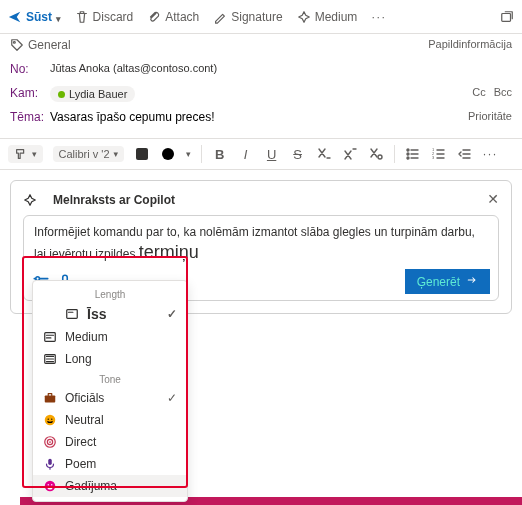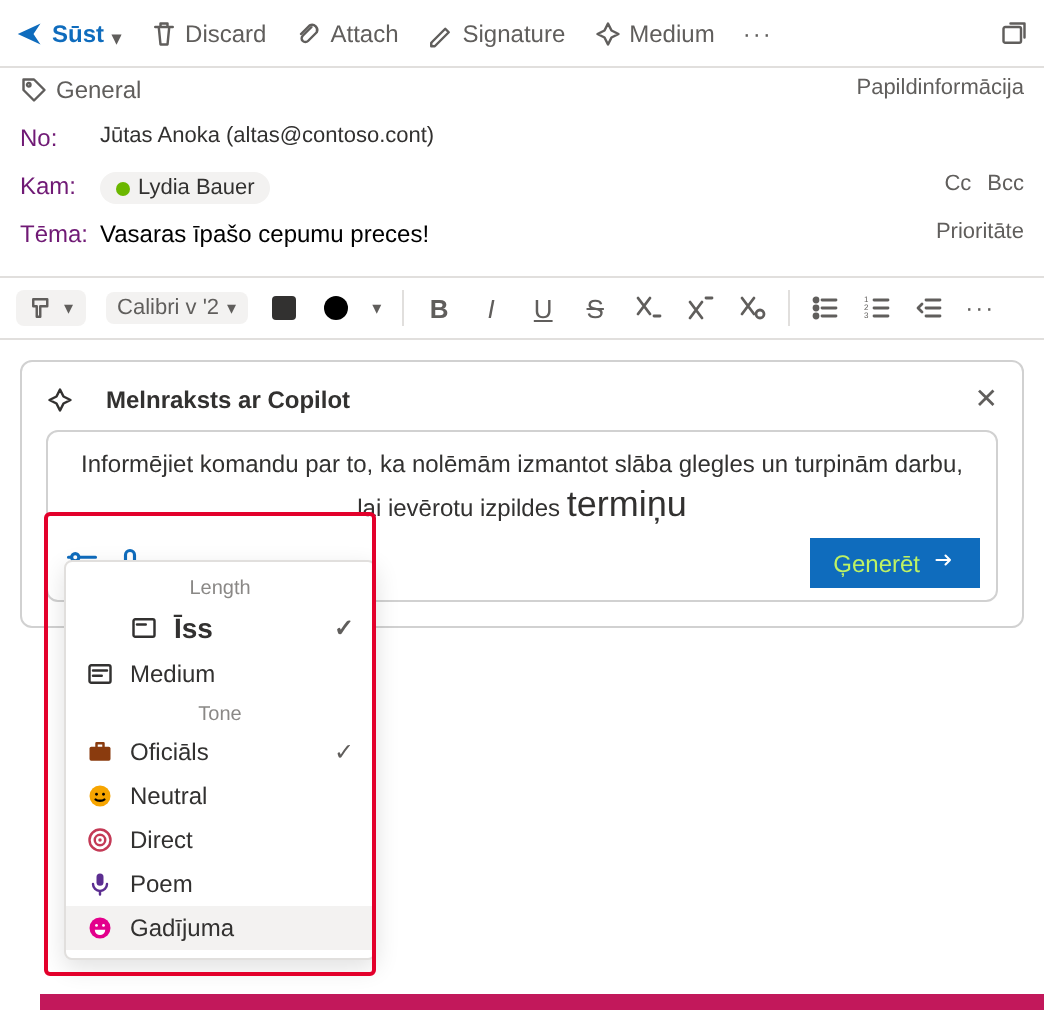--- a/index.html
+++ b/index.html
@@ -36,26 +36,26 @@
   .fmt-strike { text-decoration: line-through; }
   .sq-dark { width: 12px; height: 12px; background: #323130; border-radius: 2px; }
   .circle-dark { width: 12px; height: 12px; background: #000; border-radius: 50%; }
   .chev { font-size: 9px; color: #605e5c; }
 
   
   .card { margin: 10px 10px 0 10px; border: 1px solid #d1d1d1; border-radius: 6px; padding: 10px 12px 12px 12px; position: relative; }
   .card-title-row { display: flex; align-items: flex-end; gap: 16px; margin-bottom: 8px; }
   .card-title-row .title { font-size: 12px; font-weight: 600; color: #323130; }
   .close-x { margin-left: auto; color: #605e5c; font-size: 14px; }
-  .prompt-box { border: 1px solid #d1d1d1; border-radius: 6px; padding: 8px 10px 36px 10px; position: relative; text-align: center; }
+  .prompt-box { border: 1px solid #d1d1d1; border-radius: 6px; padding: 8px 10px 36px 10px; position: relative; }
   .prompt-text { font-size: 12px; color: #323130; line-height: 1.35; }
   .prompt-text .big { font-size: 18px; }
   .prompt-footer { position: absolute; left: 8px; right: 8px; bottom: 6px; display: flex; align-items: center; }
   .adj-btn, .mic-btn { width: 18px; height: 18px; display: flex; align-items: center; justify-content: center; color: #0f6cbd; margin-right: 6px; }
-  .gen-btn { margin-left: auto; background: #0f6cbd; color: #bef264; border-radius: 0; padding: 5px 12px; font-size: 12px; display: flex; align-items: center; gap: 6px; }
+  .gen-btn { margin-left: auto; background: #0f6cbd; color: #5eead4; border-radius: 0; padding: 5px 12px; font-size: 12px; display: flex; align-items: center; gap: 6px; }
 
   
   .menu { position: absolute; left: 32px; top: 280px; width: 156px; background: #fff; border: 1px solid #e1dfdd; border-radius: 4px; box-shadow: 0 4px 12px rgba(0,0,0,.12); padding: 4px 0; z-index: 20; text-align: center; }
   .menu .grp-label { font-size: 10px; color: #8a8886; padding: 4px 10px 2px 10px; }
   .menu .item { display: flex; align-items: center; gap: 8px; padding: 4px 10px; font-size: 12px; color: #323130; position: relative; }
   .menu .item.sel { font-weight: 600; font-size: 14px; padding-left: 32px; }
   .menu .item .check { margin-left: auto; color: #605e5c; font-size: 12px; }
   .menu .item.hover, .menu .item.hl { background: #f3f2f1; }
   .mi-icon { width: 14px; height: 14px; display: inline-flex; align-items: center; justify-content: center; }
   .mi-icon svg { width: 14px; height: 14px; }
@@ -288,20 +288,29 @@
   </div>
   <div class="item">
     <span class="mi-icon">
       <svg viewBox="0 0 16 16">
           <rect x="2" y="3" width="12" height="10" rx="1"></rect>
           <path d="M4 6h8M4 9h5"></path>
         </svg>
     </span>
     <span>Medium</span>
   </div>
+  <div class="item">
+    <span class="mi-icon">
+      <svg viewBox="0 0 16 16">
+          <rect x="2" y="3" width="12" height="10" rx="1"></rect>
+          <path d="M4 5h8M4 8h8M4 11h8"></path>
+        </svg>
+    </span>
+    <span>Long</span>
+  </div>
 
   <div class="grp-label">Tone</div>
 
   <div class="item">
     <span class="mi-icon" style="color:#8a3b0e">
       <svg viewBox="0 0 16 16">
           <rect x="2" y="5" width="12" height="8" rx="1" fill="currentColor" stroke="none"></rect>
           <path d="M6 5V3h4v2" stroke="#8a3b0e"></path>
         </svg>
     </span>

